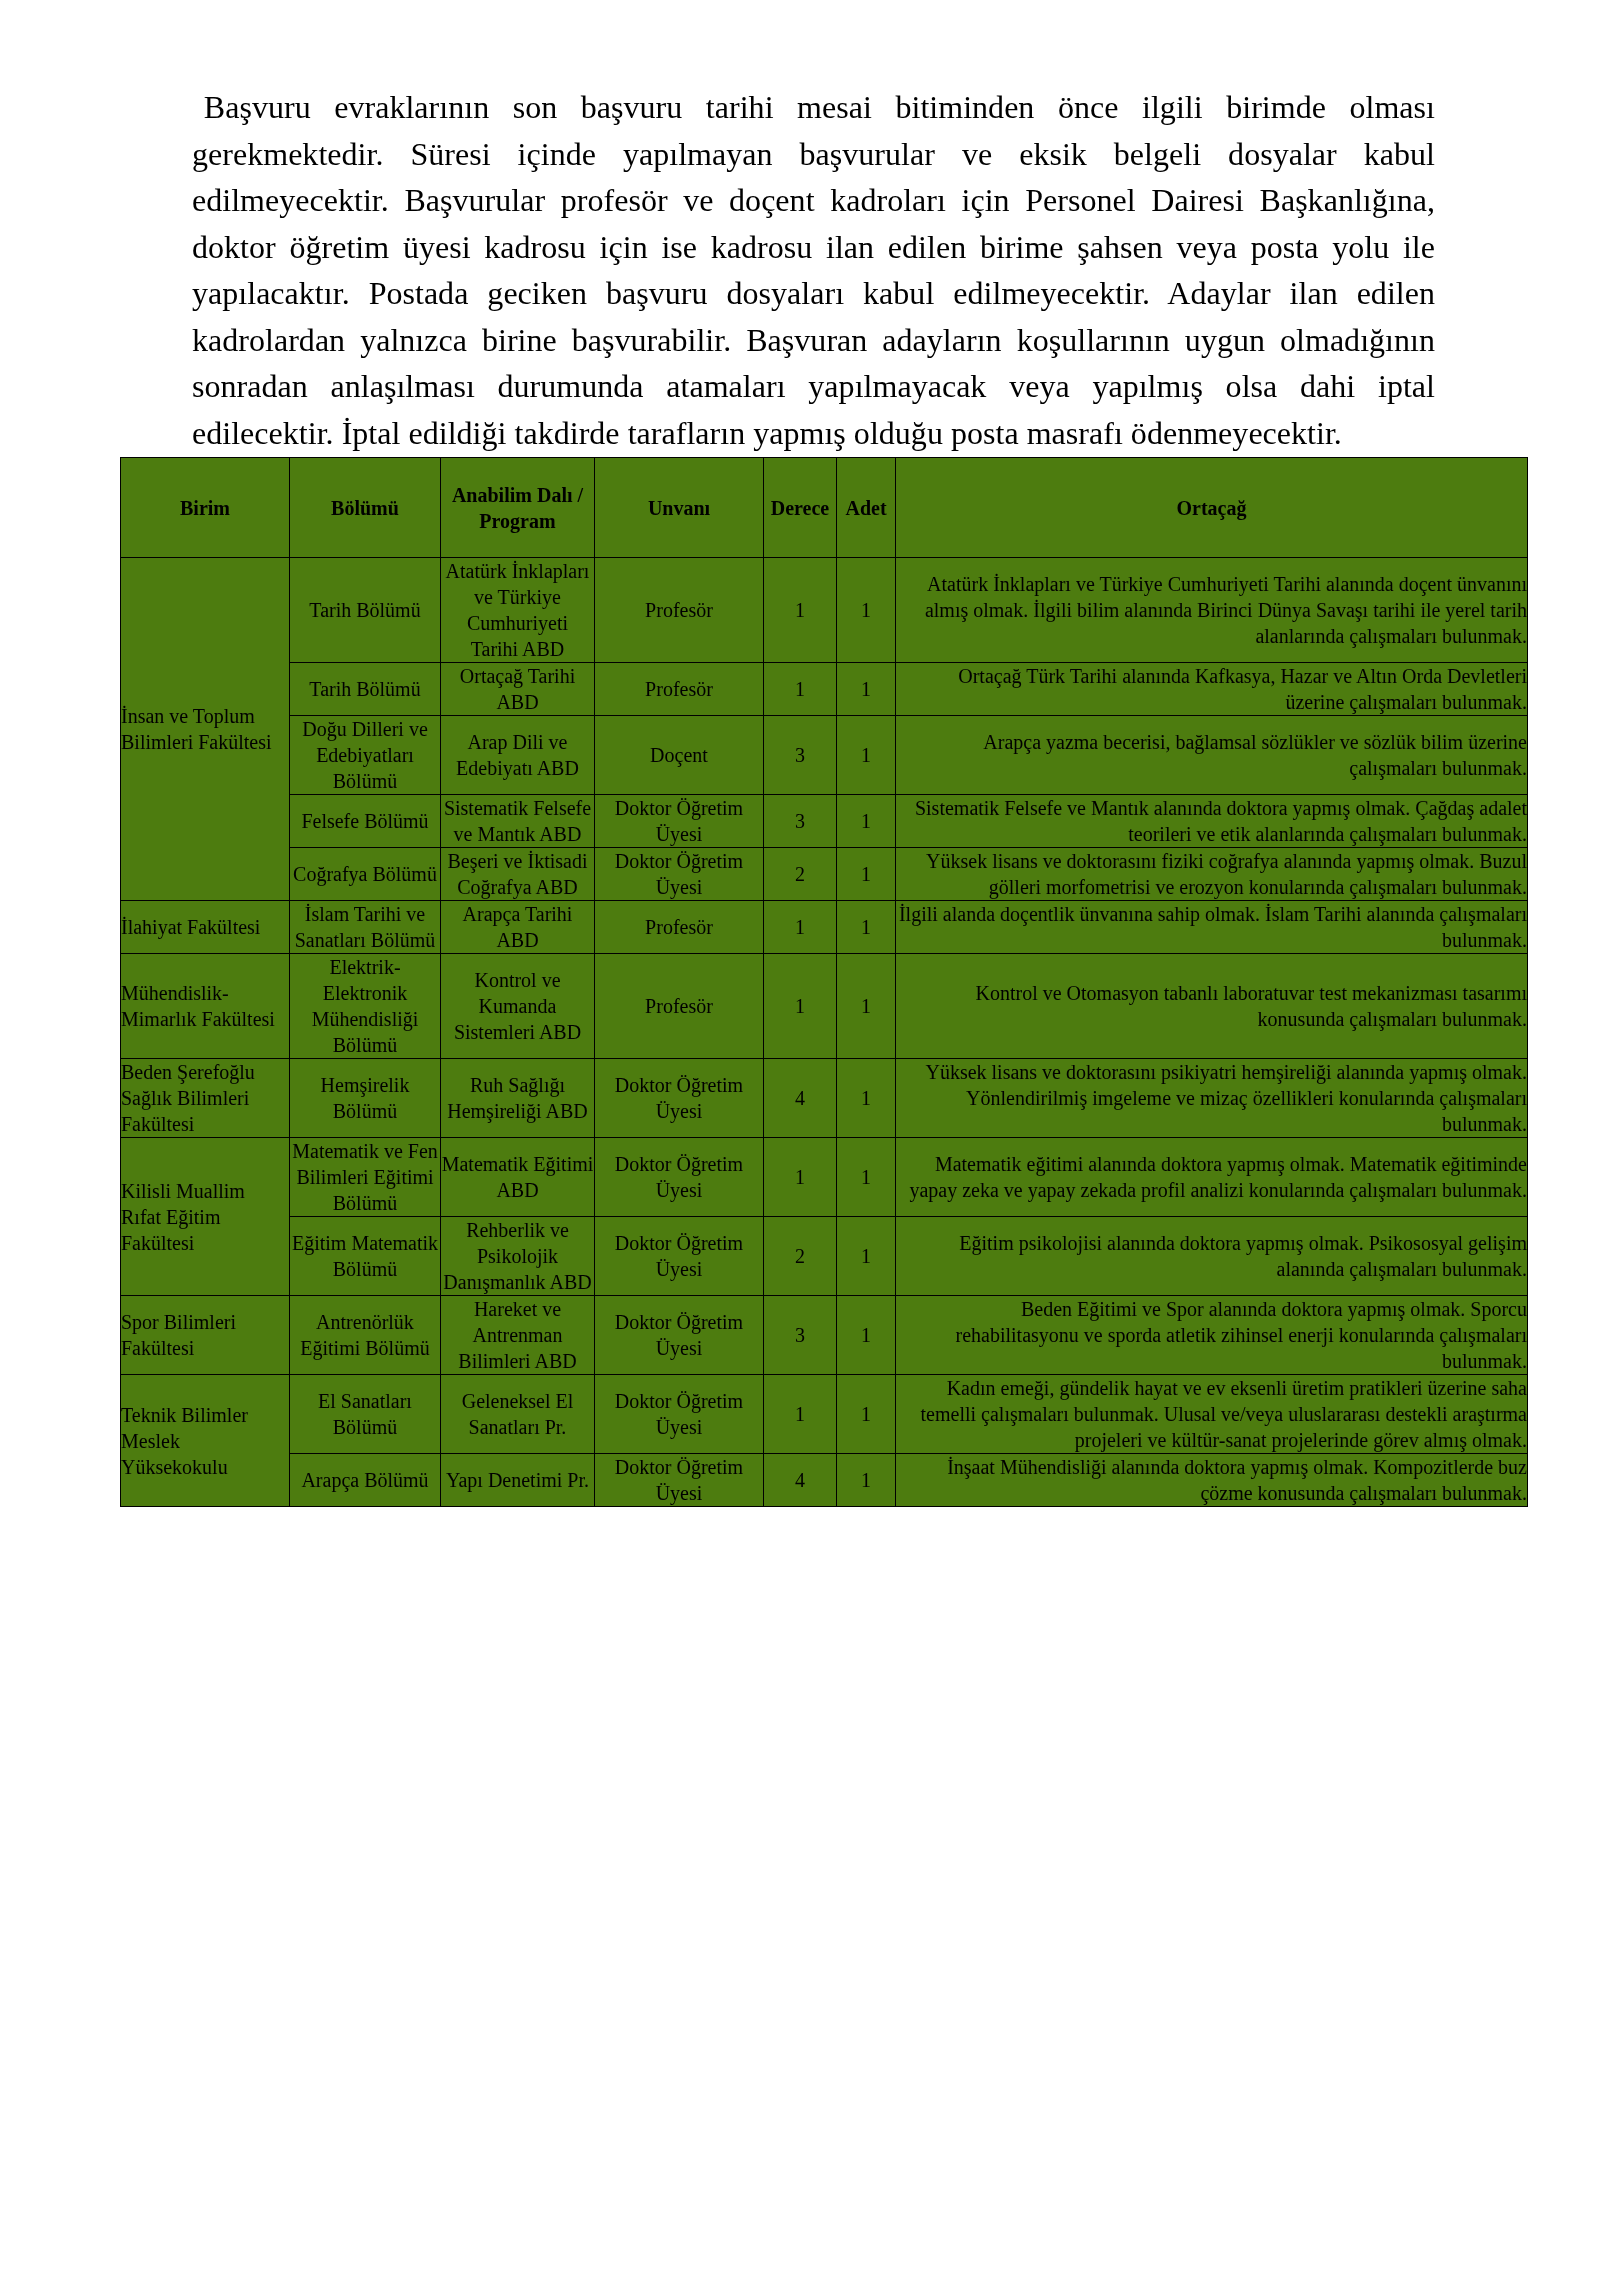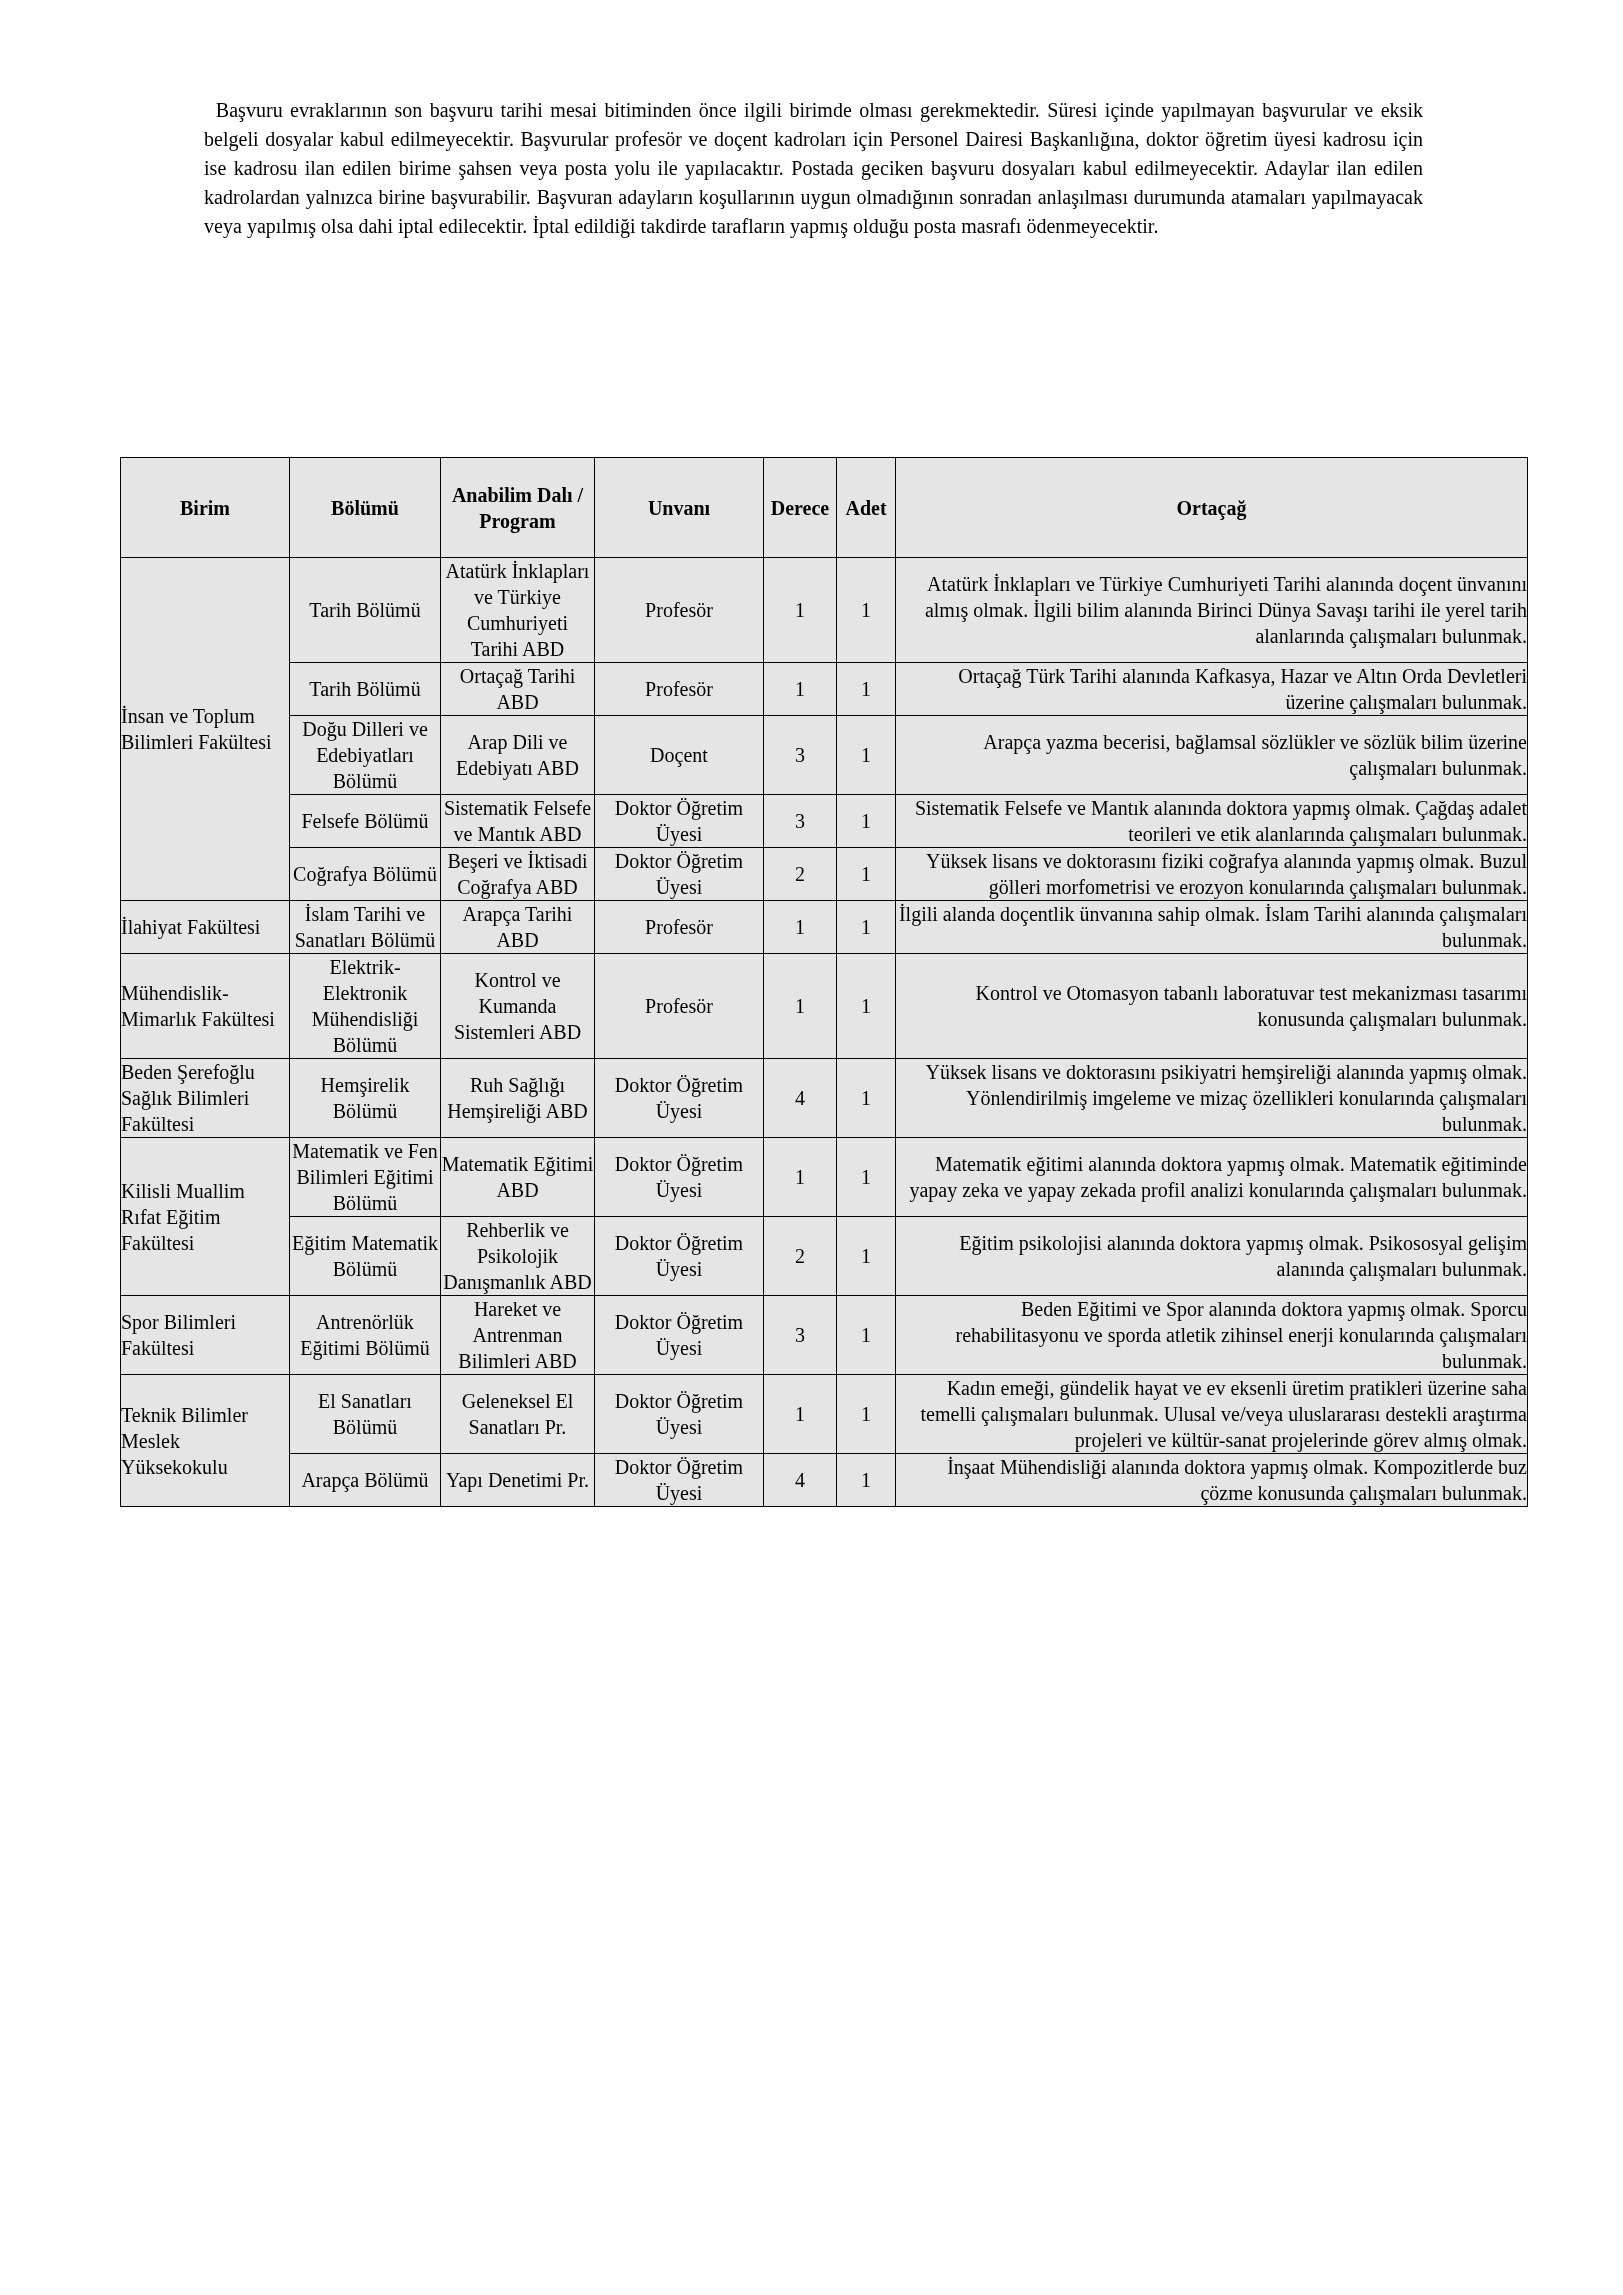--- a/index.html
+++ b/index.html
@@ -25,41 +25,41 @@
   }
 
   
   .intro-block {
     position: absolute;
     left: 188px;
     top: 80px;
     width: 1251px;
   }
   .intro-paragraph {
-    margin: 16px;
-    font-size: 20px;
+    margin: 4px;
+    font-size: 32px;
     line-height: 1.455;
     text-align: justify;
     text-justify: inter-word;
     text-indent: 11.8px;
     letter-spacing: 0.03px;
   }
 
   
   .table-wrap {
     position: absolute;
     left: 120px;
     top: 457px;
     width: 1407px;
   }
   table.kadro-table {
     border-collapse: collapse;
     width: 1407px;
     table-layout: fixed;
-    background: #e5e5e5;
+    background: #4d7c0f;
     padding-left: 28px;
   }
   table.kadro-table td,
   table.kadro-table th {
     border: 1.3px solid #000;
     padding: 0;
     vertical-align: middle;
     font-size: 20px;
     line-height: 1.30;
   }

